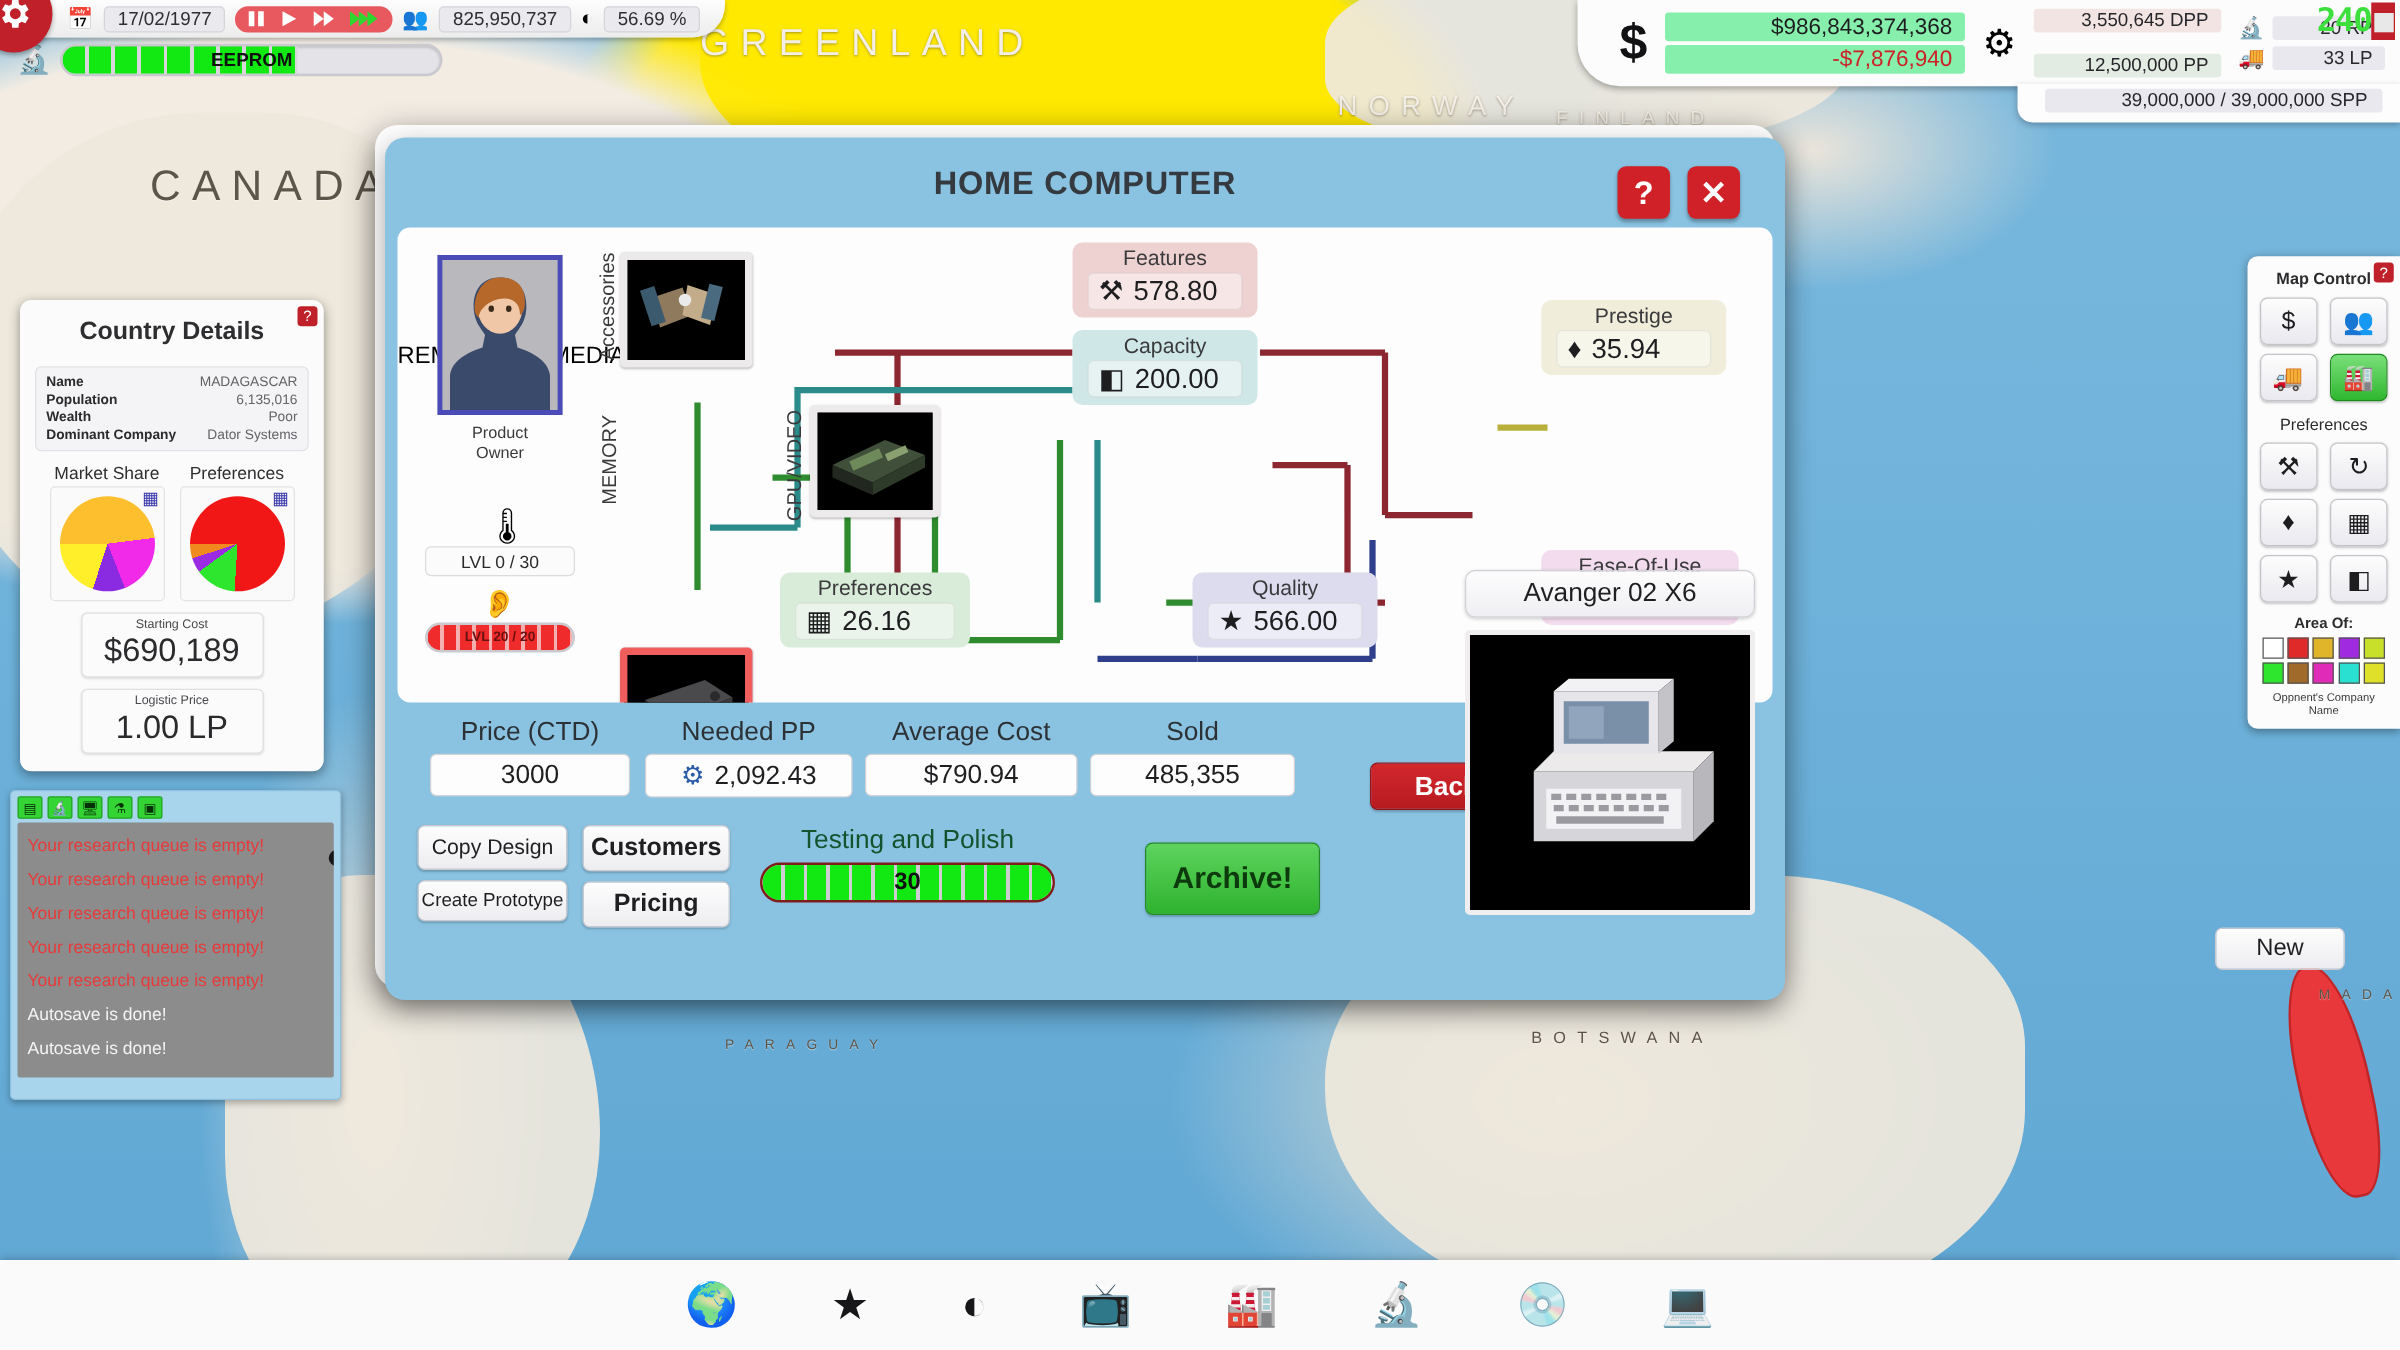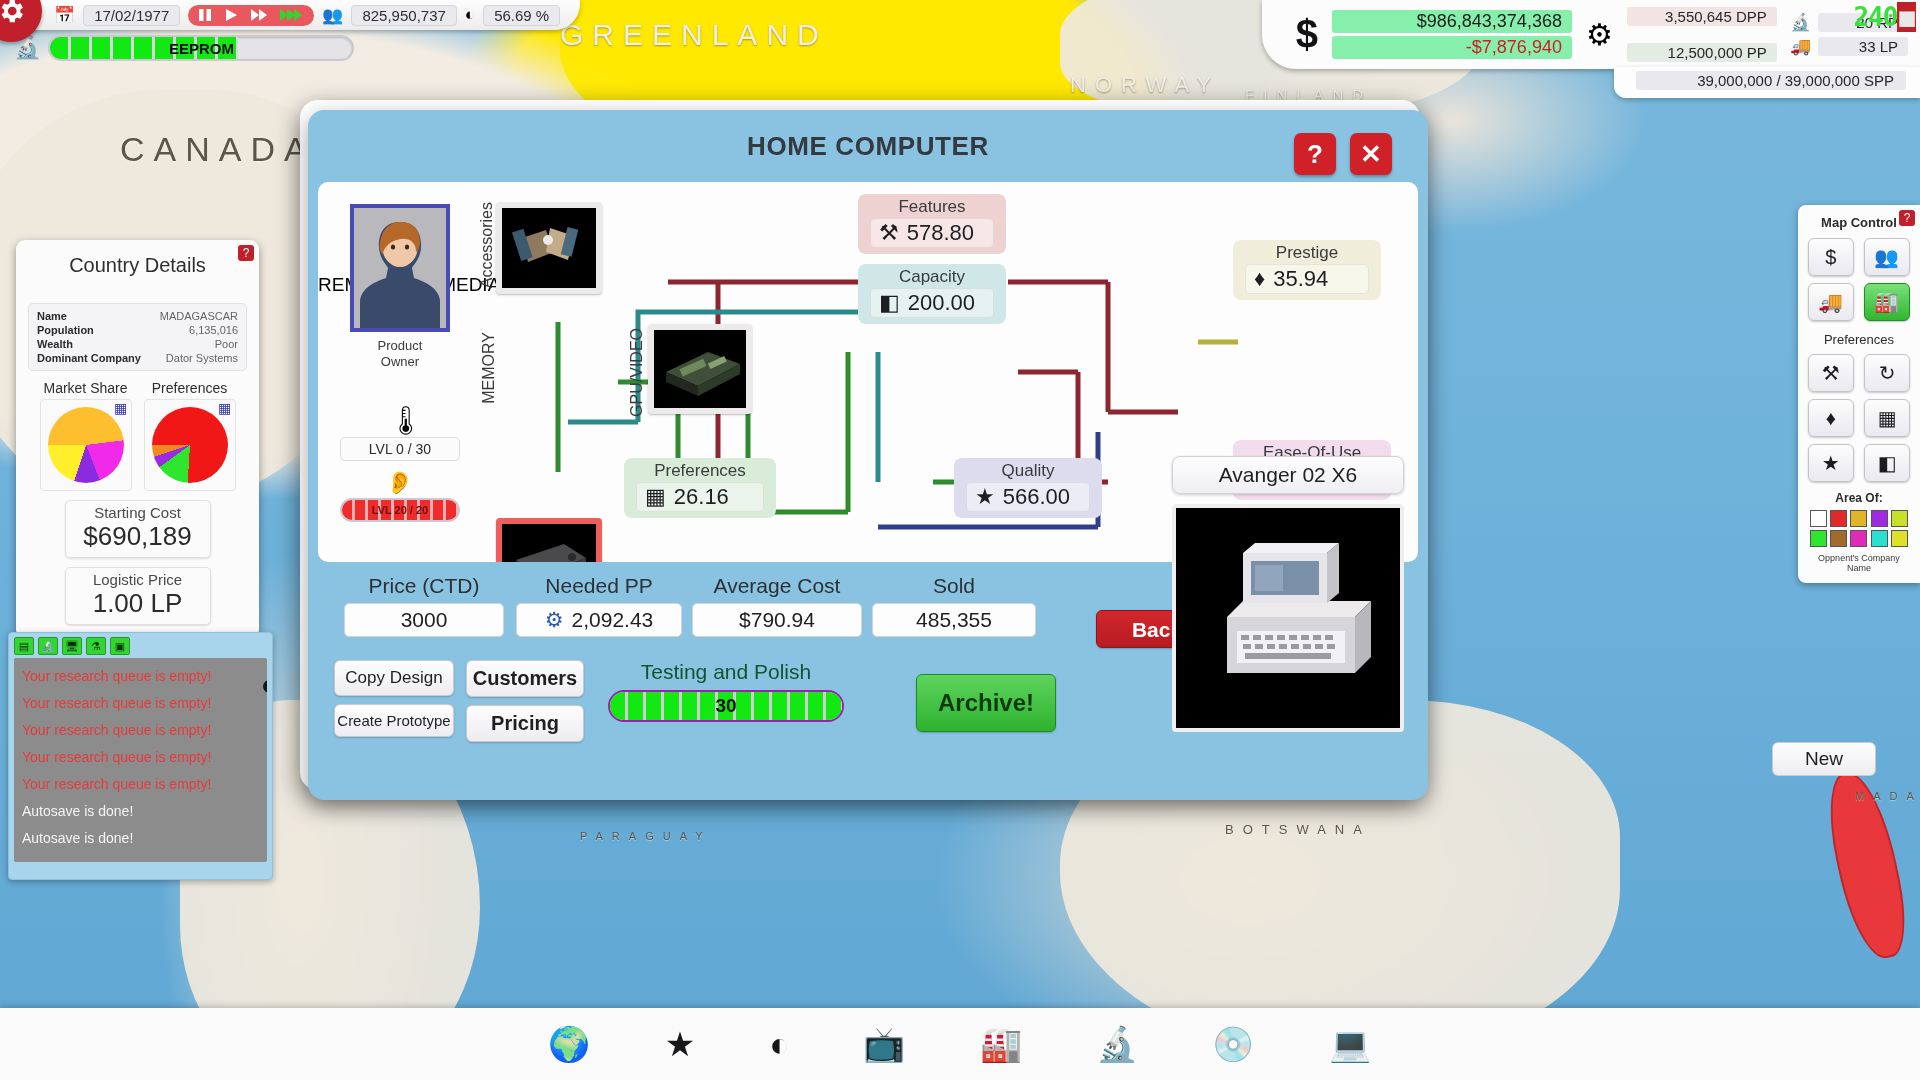--- a/index.html
+++ b/index.html
@@ -127,22 +127,22 @@
   }
   .fps .boxed { background:#c0202a; color:#e8e8e8; padding:0 2px; }
 
   
   #country-details {
     position:absolute; left:16px; top:240px; width:243px;
     background:#fbfbfb; border-radius:9px; padding:10px 12px 14px;
     box-shadow:0 3px 9px rgba(0,0,0,.4); z-index:30;
   }
   #country-details h2 {
-    margin:4px 0 26px; text-align:center; font-size:20px;
-    font-weight:400; color:#2e2e31;
+    margin:4px 0 16px; text-align:center; font-size:20px;
+    font-weight:700; color:#2e2e31;
   }
   .cd-table {
     background:#f4f4f6; border:1px solid #e2e2e6; border-radius:5px;
     padding:5px 8px; font-size:11px;
   }
   .cd-row { display:flex; justify-content:space-between; padding:1px 0; }
   .cd-row .k { font-weight:700; color:#2b2b2e; }
   .cd-row .v { color:#646468; }
   .pies { display:flex; gap:12px; margin-top:9px; justify-content:center; }
   .pie-block { text-align:center; }
@@ -157,21 +157,21 @@
   }
   .pie-grid-icon {
     position:absolute; right:3px; top:2px; width:14px; height:14px;
     color:#3333aa; font-size:14px; line-height:12px; cursor:pointer;
   }
   .kpi {
     margin:9px auto 0; width:146px; background:#fbfbfb;
     border:1px solid #e0e0e4; border-radius:5px; text-align:center;
     padding:3px 0 5px; box-shadow:0 1px 2px rgba(0,0,0,.12);
   }
-  .kpi .kl { font-size:15px; color:#4a4a4e; }
+  .kpi .kl { font-size:10px; color:#4a4a4e; }
   .kpi .kv { font-size:26px; color:#2b2b2e; }
 
   
   #log-panel {
     position:absolute; left:8px; top:632px; width:265px; height:248px;
     background:#a8d4ec; border:1px solid #8fc0de; border-radius:4px; z-index:30;
     box-shadow:0 2px 6px rgba(0,0,0,.3);
   }
   .log-tabs { display:flex; gap:4px; padding:4px 5px 3px; }
   .log-tab {
@@ -308,21 +308,21 @@
   }
   .cv.withicon { display:flex; align-items:center; justify-content:center; gap:8px; }
   .btn {
     background:linear-gradient(#fdfdfd,#ededf1); border:1px solid #c9c9cf;
     border-radius:6px; text-align:center; cursor:pointer; color:#1f1f22;
     box-shadow:0 1px 2px rgba(0,0,0,.22);
   }
   .btn.red { background:linear-gradient(#d3272d,#b61b21); color:#fff; border-color:#8f1318; }
   .btn.green { background:linear-gradient(#5ed45e,#2eb22e); color:#0d3a0d; border-color:#1f8c1f; }
   .tp-outer {
-    width:236px; height:32px; background:#e2e2e6; border:2px solid #a21caf;
+    width:236px; height:32px; background:#e2e2e6; border:2px solid #7f1d1d;
     border-radius:16px; position:relative; overflow:hidden;
   }
   .tp-fill { position:absolute; inset:0;
     background:repeating-linear-gradient(90deg,#12e812 0 15px,#cfcfd3 15px 18px); }
   .tp-label { position:absolute; inset:0; display:flex; align-items:center;
     justify-content:center; font-size:19px; font-weight:700; color:#101010; }
 
   .prod-name {
     position:absolute; right:24px; top:346px; width:232px; text-align:center;
     background:linear-gradient(#fdfdfd,#efeff3); border:1px solid #d0d0d6;

